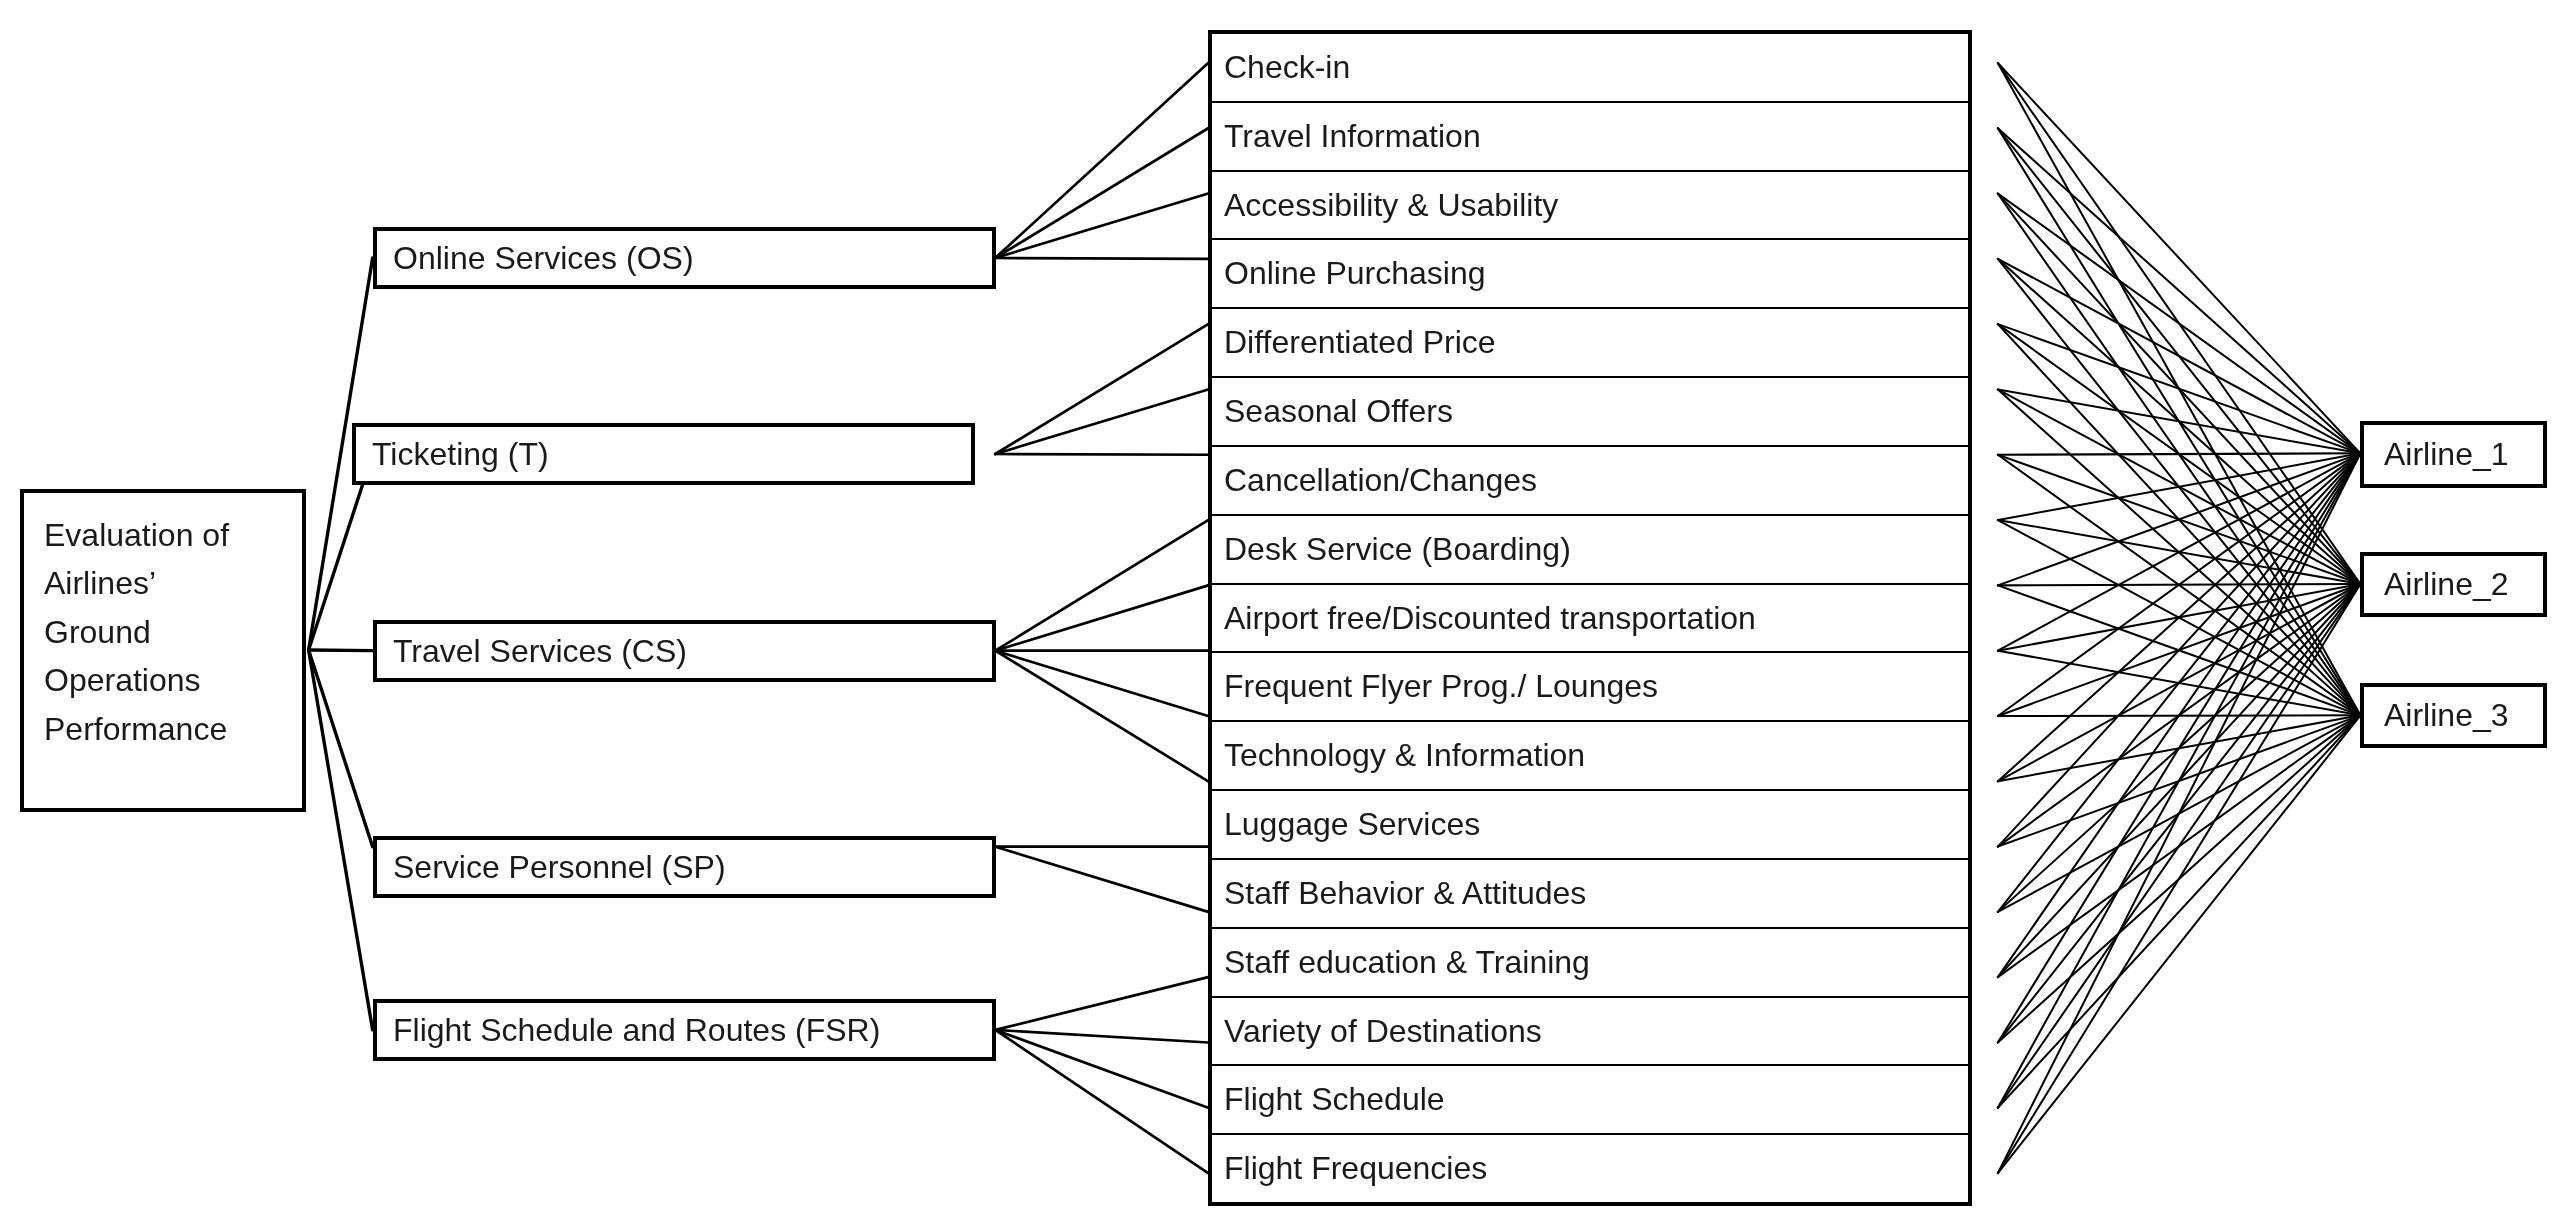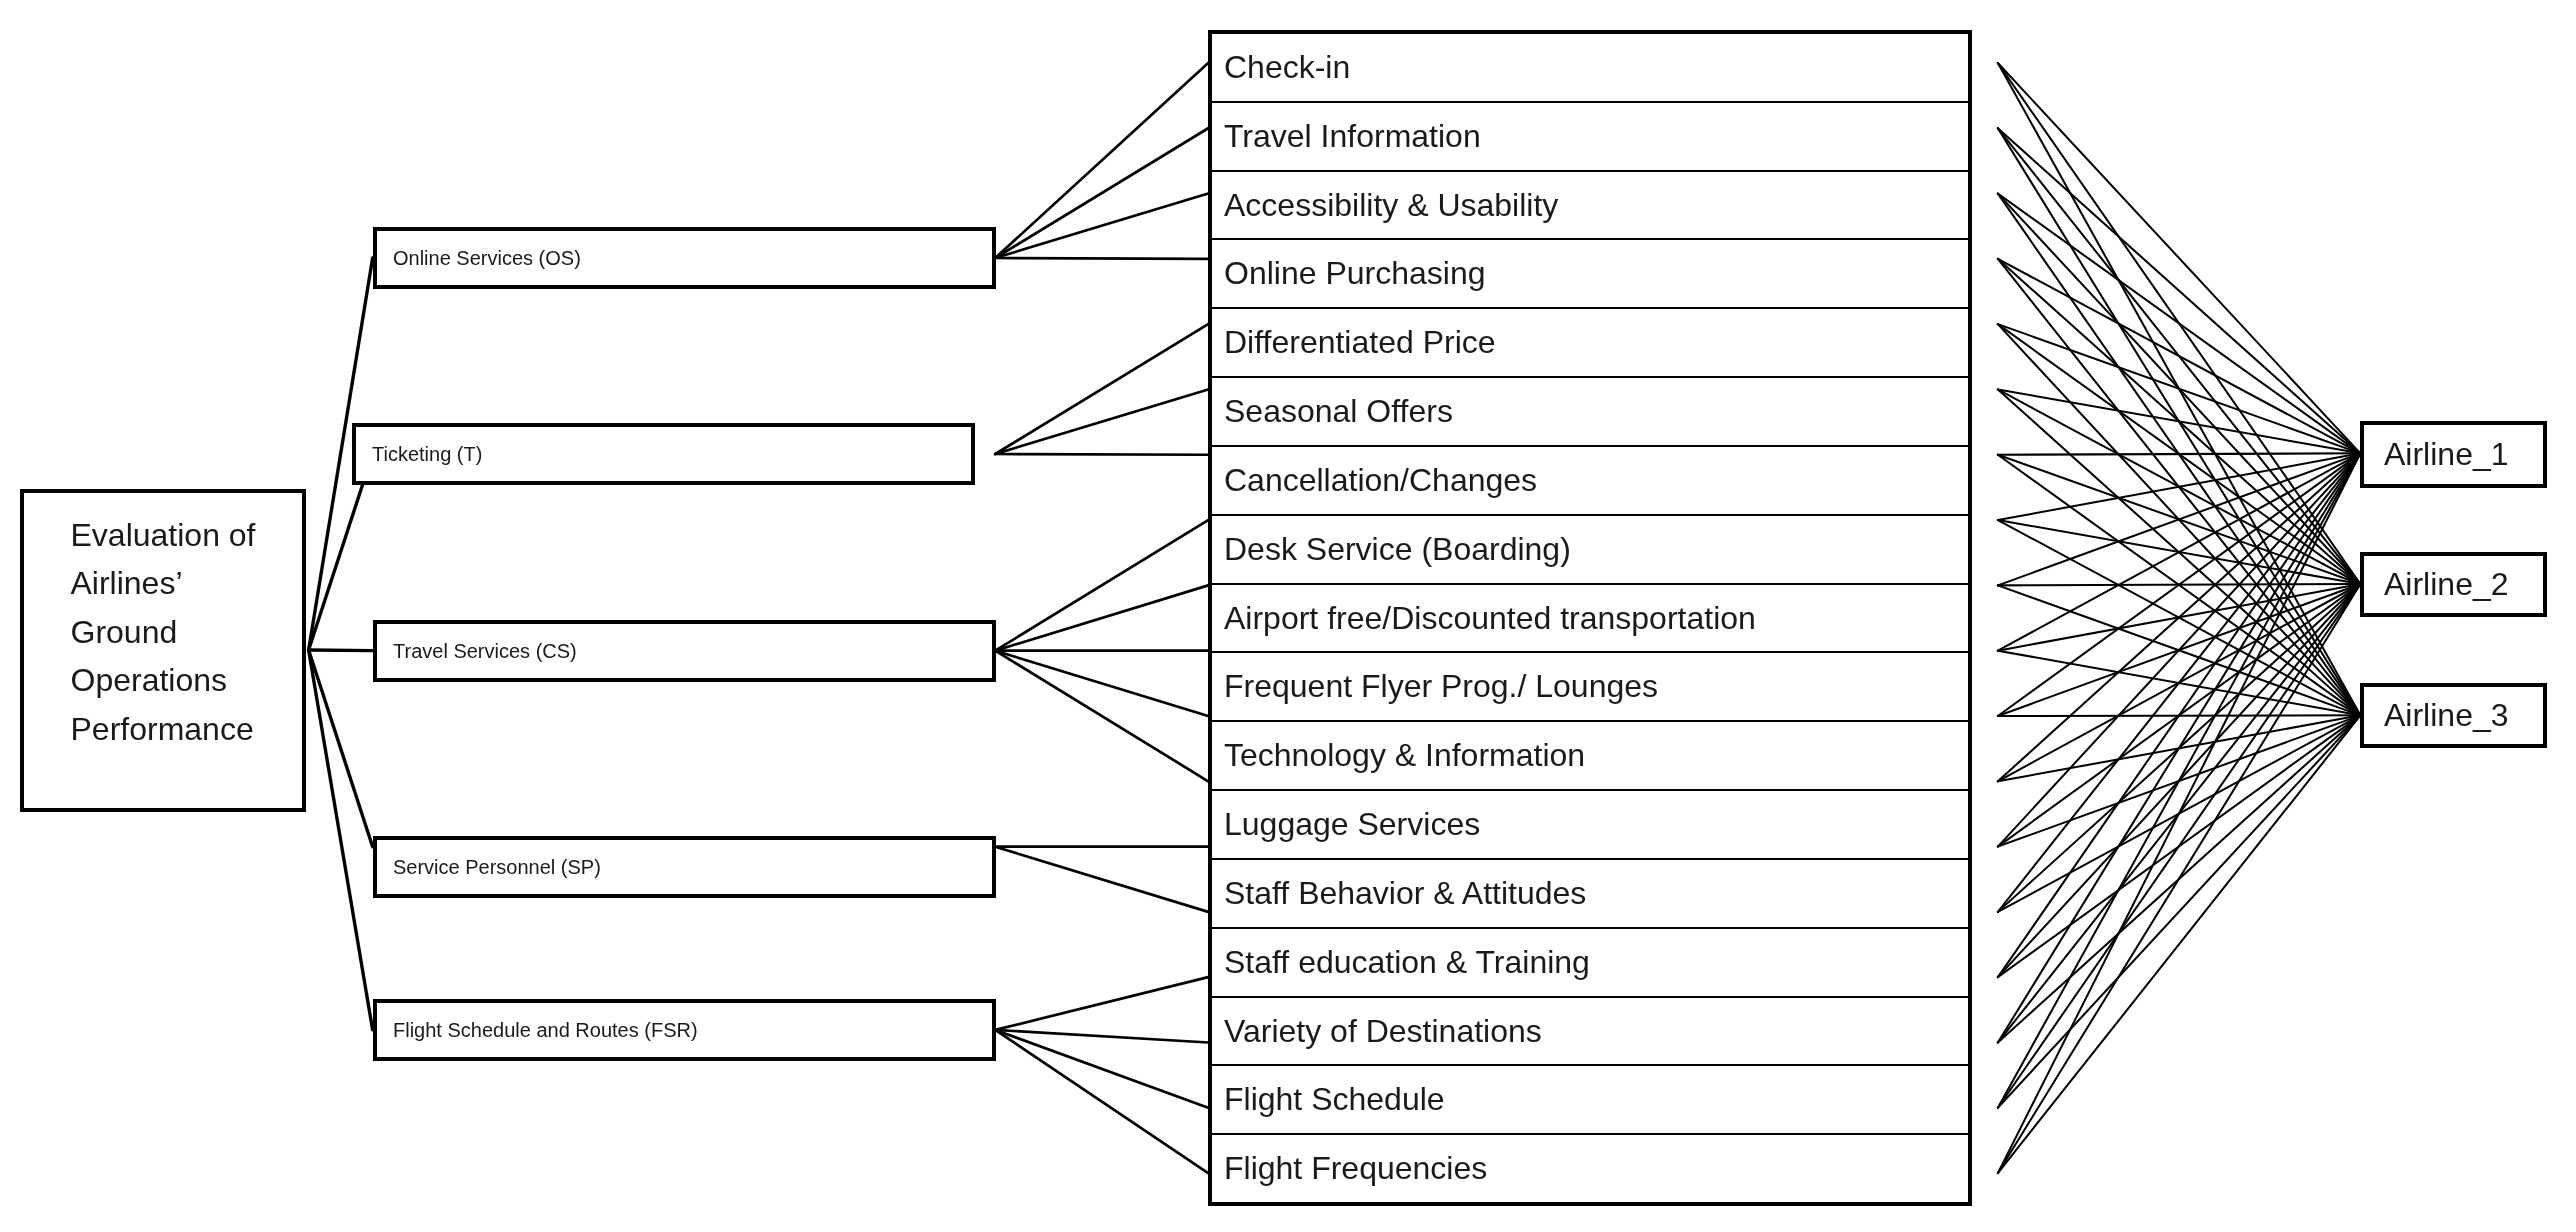--- a/index.html
+++ b/index.html
@@ -35,21 +35,21 @@
   }
   .goal-node {
     padding: 17.5px 20px 17.5px 20px;
     align-items: flex-start;
     line-height: 1.52;
     font-size: 32px;
     white-space: pre-line;
   }
   .criterion-node {
     padding-left: 16px;
-    font-size: 20px;
+    font-size: 32px;
     text-align: right;
   }
   .alt-node {
     padding-left: 20px;
     font-size: 32px;
   }
   .sub-table {
     position: absolute;
     box-sizing: border-box;
     border: 4px solid #000000;
@@ -151,21 +151,21 @@
       <line x1="2965" y1="1547.638888888889" x2="3503" y2="867" stroke="#000000" stroke-width="3" stroke-linecap="round"></line>
       <line x1="2965" y1="1547.638888888889" x2="3503" y2="1062" stroke="#000000" stroke-width="3" stroke-linecap="round"></line>
       <line x1="2965" y1="1644.5833333333333" x2="3503" y2="673" stroke="#000000" stroke-width="3" stroke-linecap="round"></line>
       <line x1="2965" y1="1644.5833333333333" x2="3503" y2="867" stroke="#000000" stroke-width="3" stroke-linecap="round"></line>
       <line x1="2965" y1="1644.5833333333333" x2="3503" y2="1062" stroke="#000000" stroke-width="3" stroke-linecap="round"></line>
       <line x1="2965" y1="1741.5277777777778" x2="3503" y2="673" stroke="#000000" stroke-width="3" stroke-linecap="round"></line>
       <line x1="2965" y1="1741.5277777777778" x2="3503" y2="867" stroke="#000000" stroke-width="3" stroke-linecap="round"></line>
       <line x1="2965" y1="1741.5277777777778" x2="3503" y2="1062" stroke="#000000" stroke-width="3" stroke-linecap="round"></line>
     </svg>
 
-  <div class="node goal-node" style="left:20px; top:489px; width:286px; height:323px;justify-content:center;">
+  <div class="node goal-node" style="left:20px; top:489px; width:286px; height:323px;">
     <span>Evaluation of
 Airlines’
 Ground
 Operations
 Performance</span>
   </div>
 
   <div class="node criterion-node" style="left:373px; top:227px; width:623px; height:62px;">
     <span>Online Services (OS)</span>
   </div>

